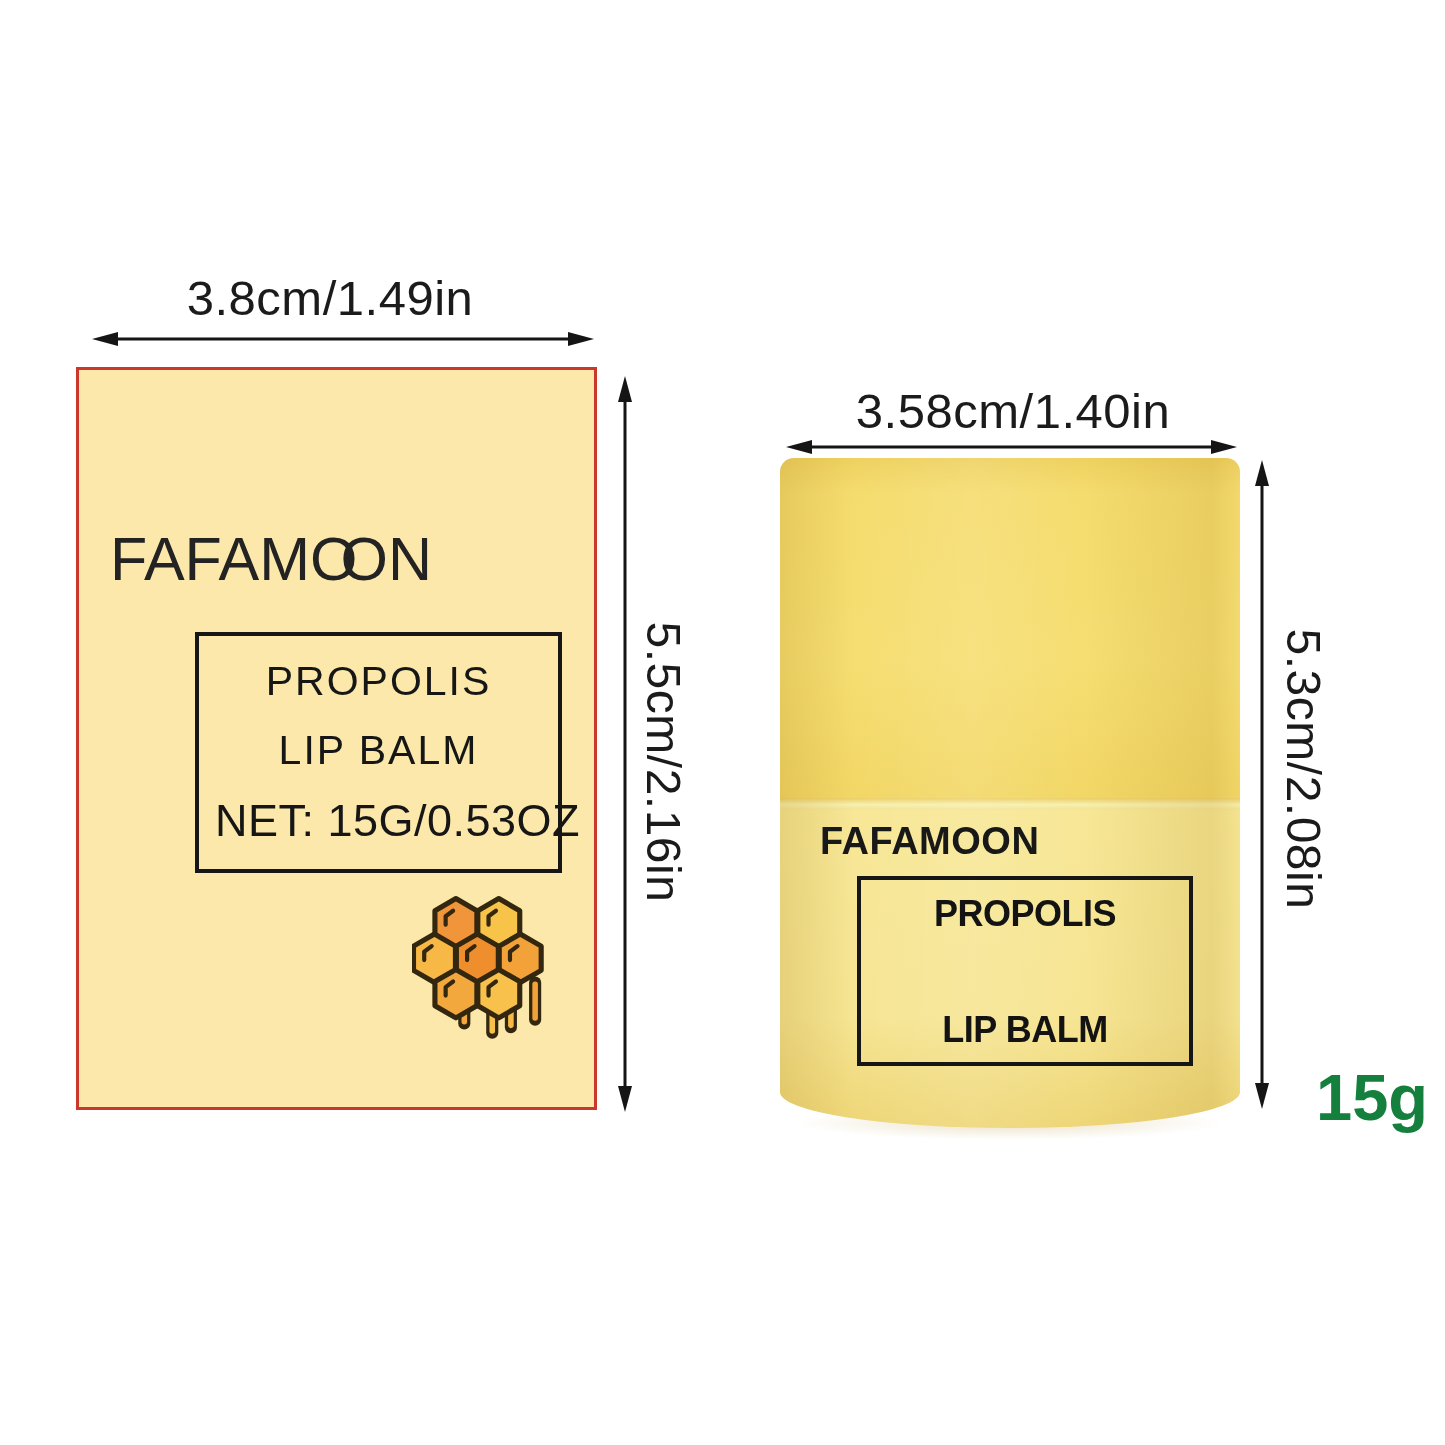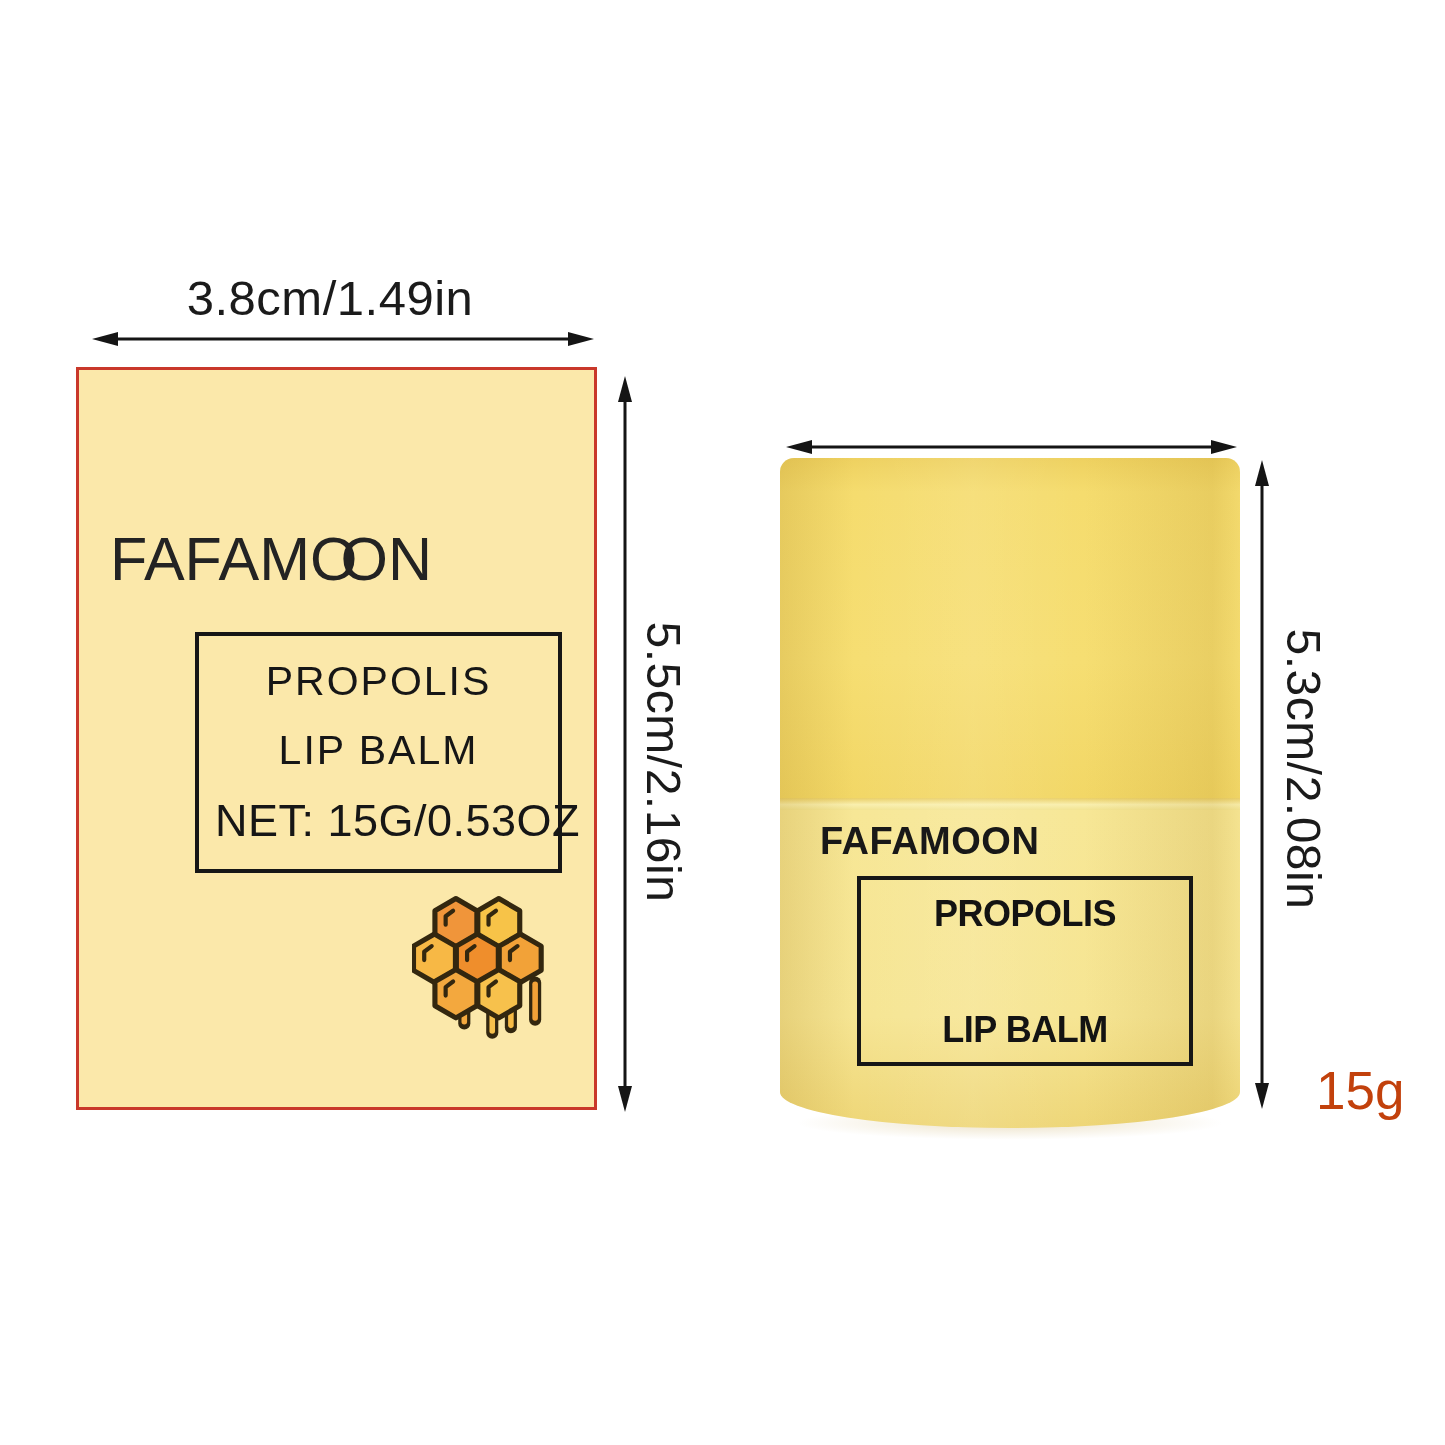--- a/index.html
+++ b/index.html
@@ -6,21 +6,21 @@
   .canvas{
     position:relative;width:1445px;height:1445px;background:#ffffff;overflow:hidden;
     font-family:"Liberation Sans", sans-serif;color:#1a1a1a;
   }
   
   .dim-label{
     position:absolute;font-size:49px;letter-spacing:0.5px;color:#1b1b1b;white-space:nowrap;
   }
   .dim-label.centered{transform:translateX(-50%);}
   .dim-label.rotated{transform:translate(-50%,-50%) rotate(90deg);font-size:48px;}
-  .weight-label{position:absolute;font-size:53px;color:#c2410c;}
+  .weight-label{position:absolute;font-size:65px;color:#15803d;font-weight:bold;}
   
   .arrow{position:absolute;display:block;}
   .arrow line{stroke:#151515;stroke-width:3;}
   .arrow polygon{fill:#151515;}
   
   .package{
     position:absolute;left:76px;top:367px;width:521px;height:743px;
     background:#fbe8aa;border:3px solid #c9382a;box-sizing:border-box;
   }
   .package-logo{
@@ -128,20 +128,21 @@
   </div>
 
   <svg class="arrow" style="left:612px;top:375px;" width="26" height="738" viewBox="0 0 26 738">
     <line x1="13" y1="20" x2="13" y2="718"></line>
     <polygon points="13,1 6,27 20,27"></polygon>
     <polygon points="13,737 6,711 20,711"></polygon>
   </svg>
 
   <div class="dim-label rotated" style="left:663px;top:762px;">5.5cm/2.16in</div>
 
+  <div class="dim-label centered" style="left:1013px;top:383px;">3.58cm/1.40in</div>
 
   <svg class="arrow" style="left:785px;top:434px;" width="453" height="26" viewBox="0 0 453 26">
     <line x1="20" y1="13" x2="433" y2="13"></line>
     <polygon points="1,13 27,6 27,20"></polygon>
     <polygon points="452,13 426,6 426,20"></polygon>
   </svg>
 
   <div class="tub-shadow"></div>
 
   <div class="tub">

